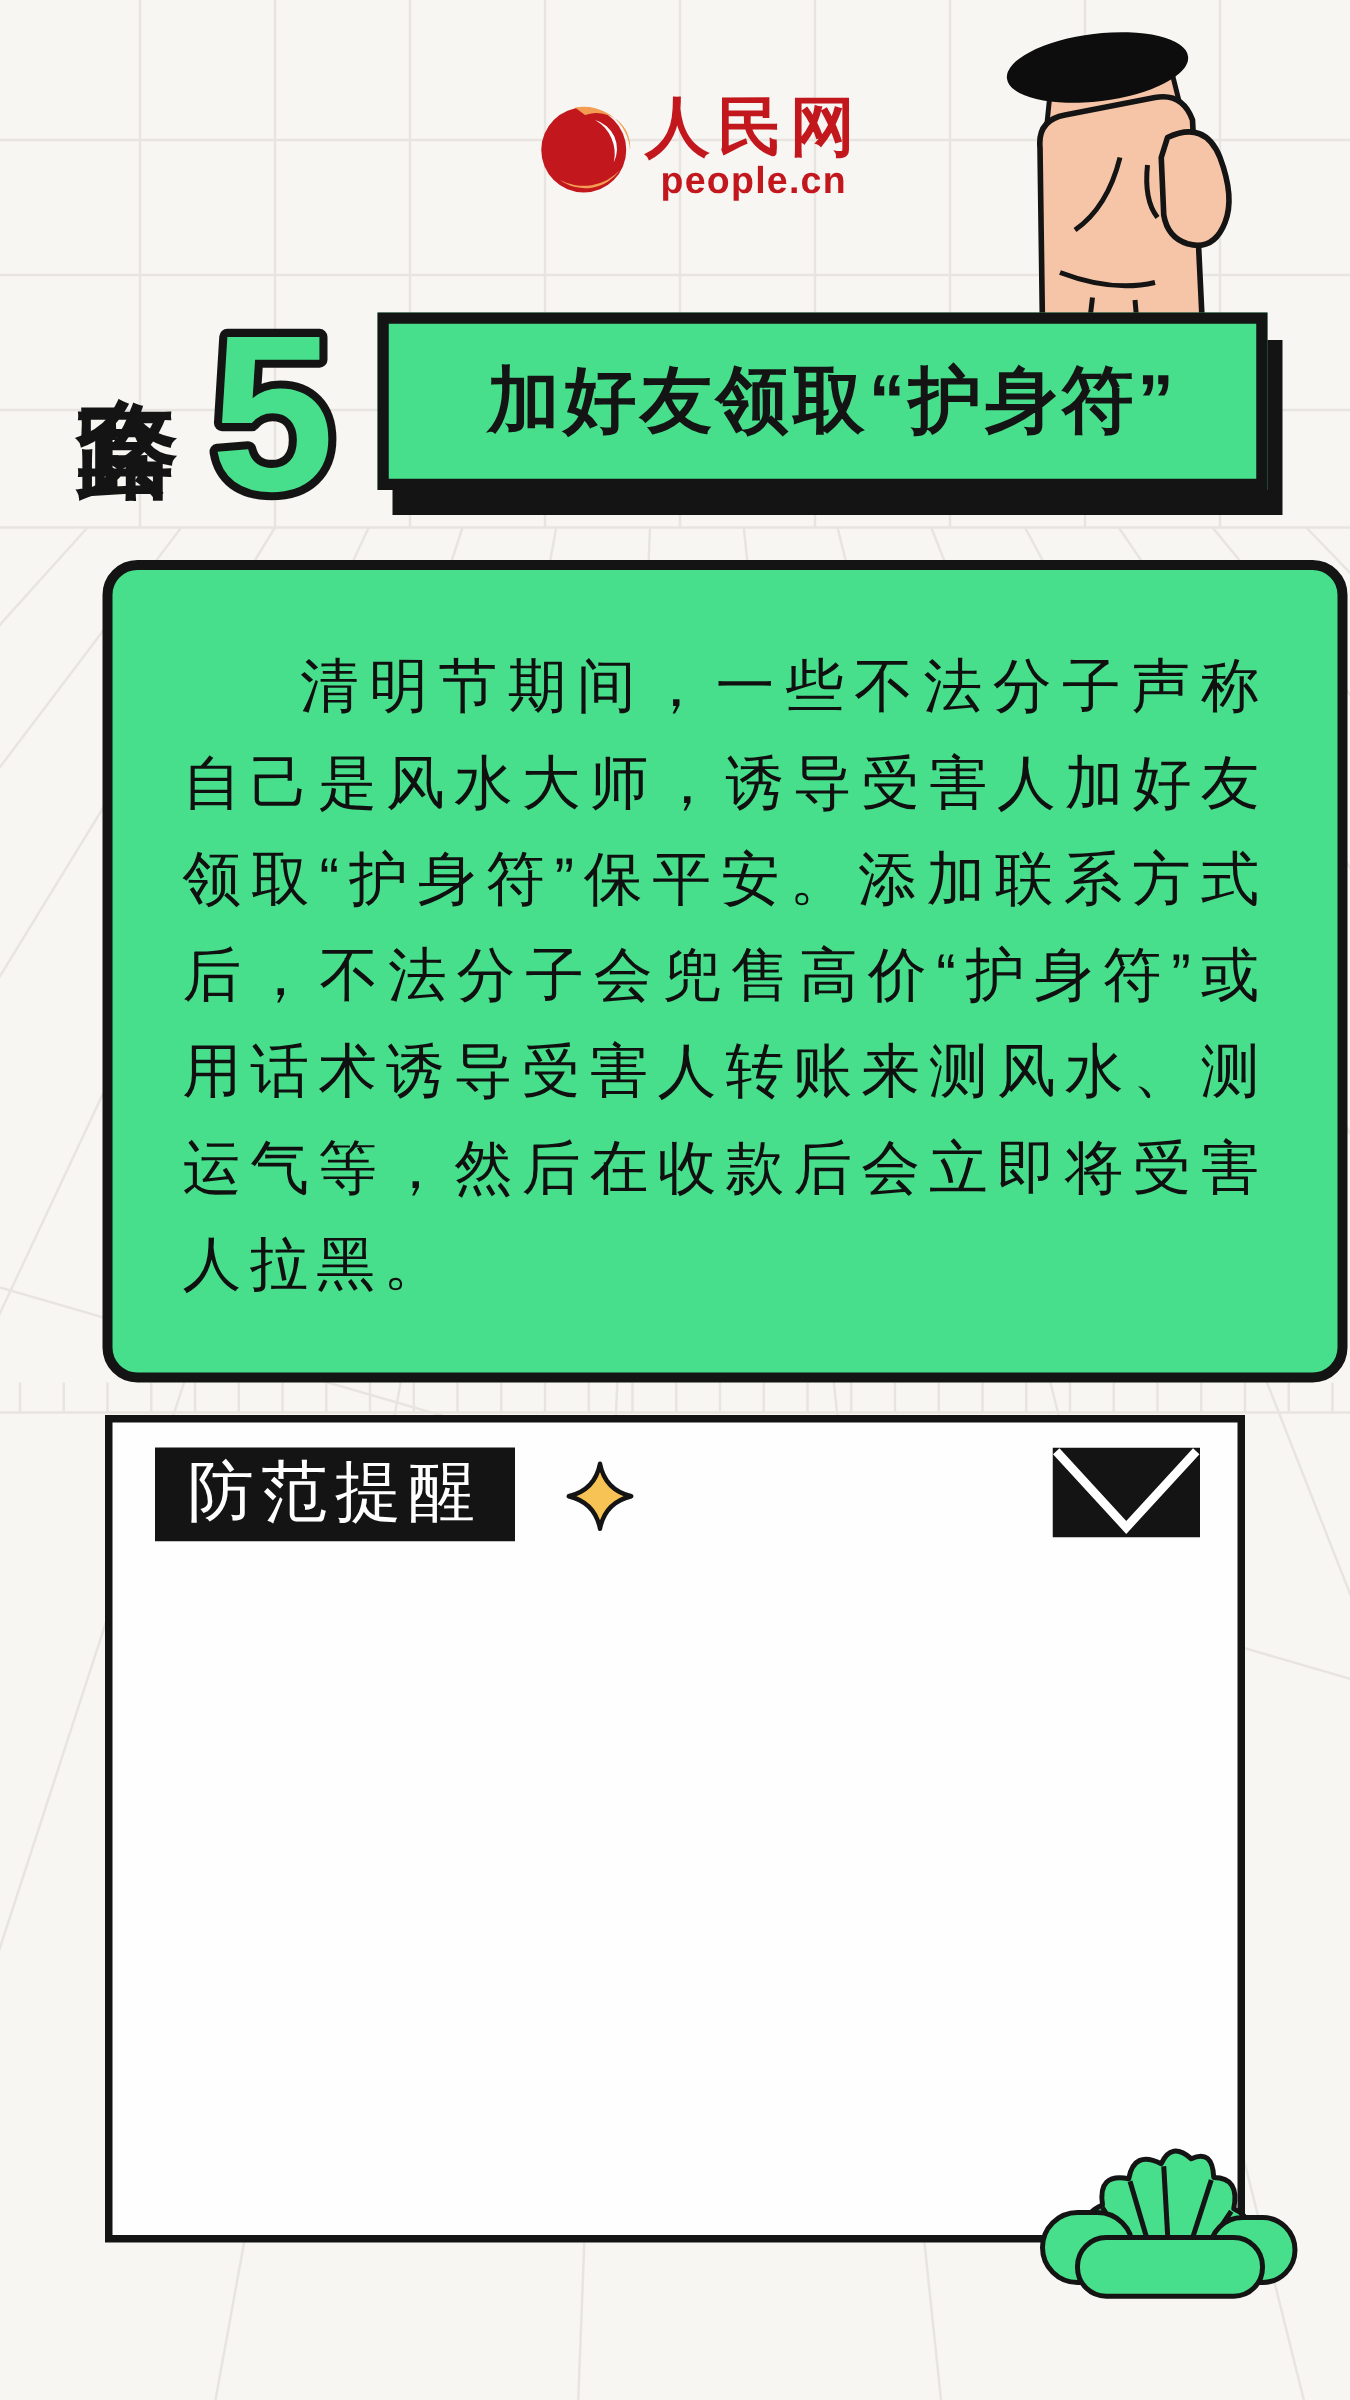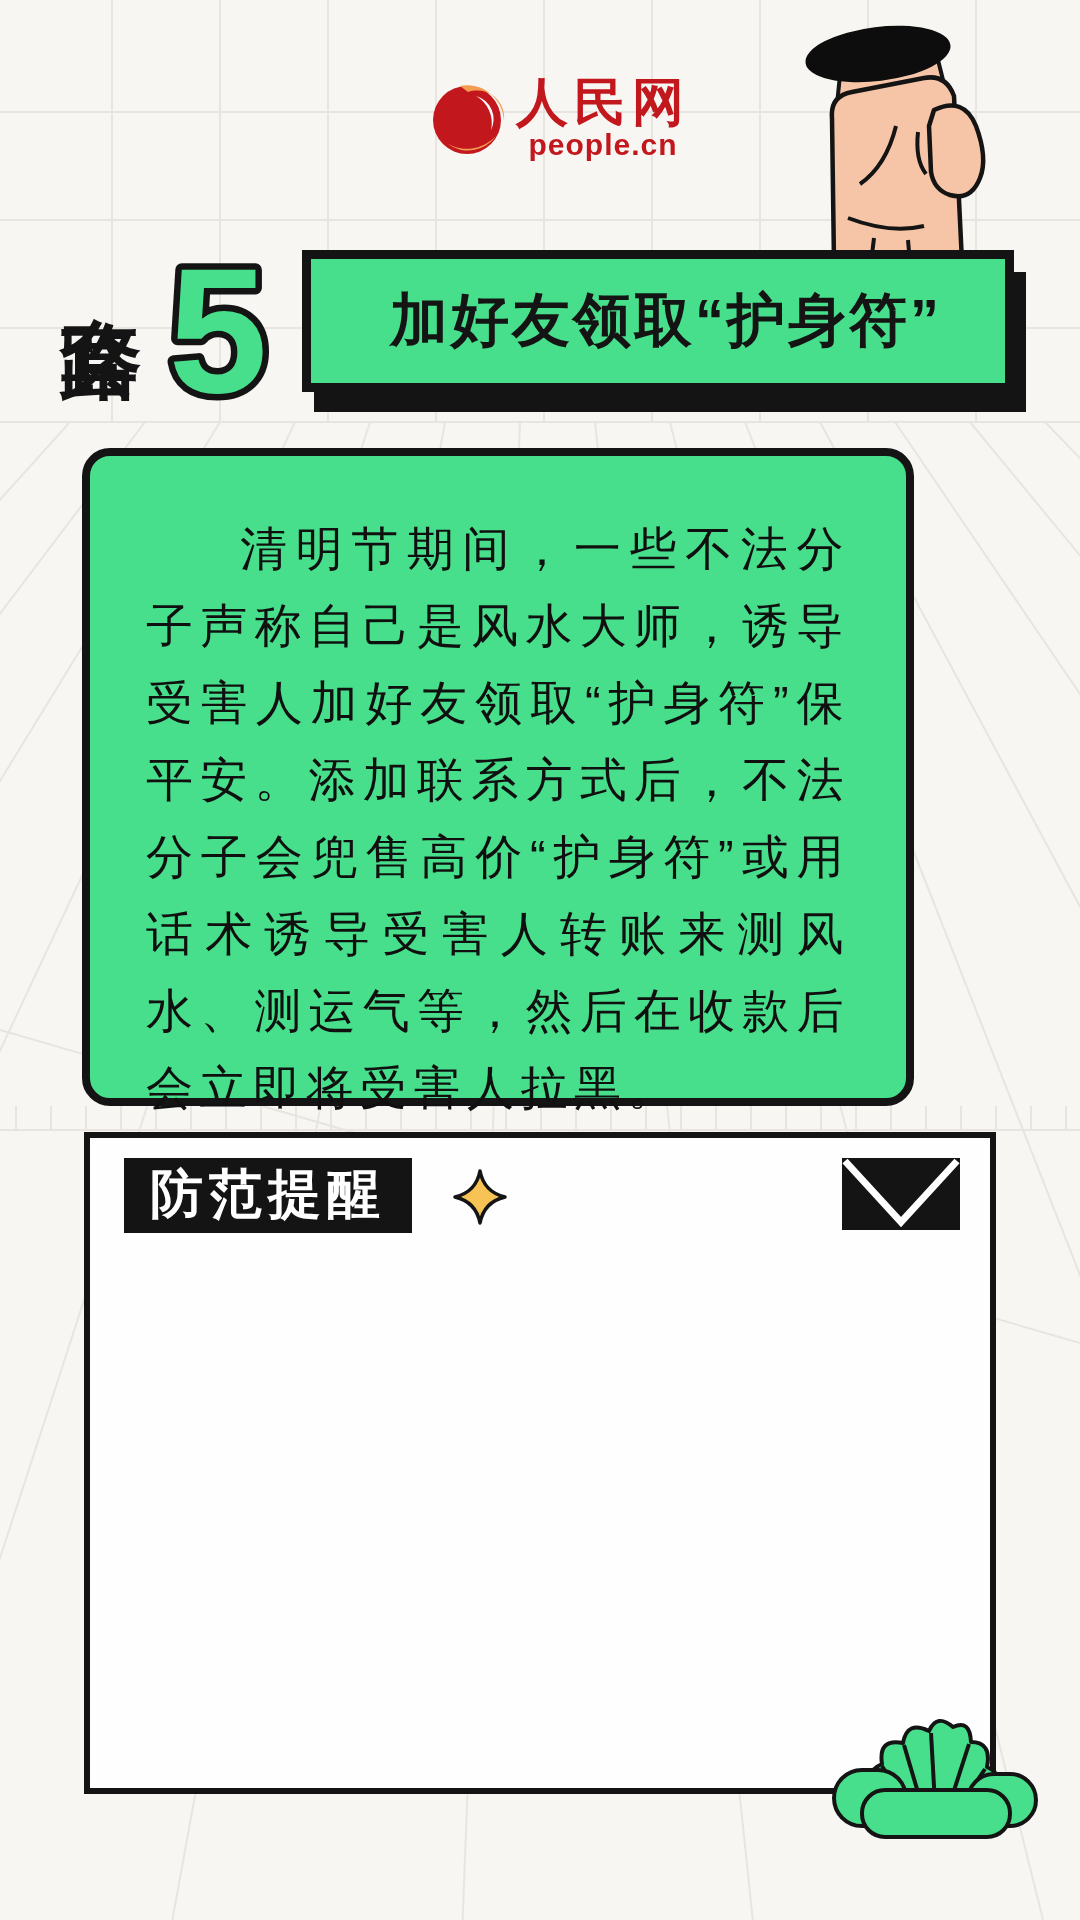--- a/index.html
+++ b/index.html
@@ -25,29 +25,29 @@
   
   .trick-word{left:62px;top:252px;z-index:2;writing-mode:vertical-rl;text-orientation:upright;
     font-size:82px;font-weight:900;line-height:78px;letter-spacing:4px;color:var(--ink);}
   .trick-number{left:156px;top:244px;z-index:2;}
   
   .banner-shadow{left:314px;top:272px;width:712px;height:140px;background:var(--ink);z-index:2;}
   .banner{left:302px;top:250px;width:712px;height:142px;background:var(--green);
     border:9px solid var(--ink);display:flex;align-items:center;justify-content:center;z-index:3;}
   .banner-title{font-size:58px;font-weight:900;letter-spacing:3px;color:var(--ink);white-space:nowrap;margin-left:16px;}
   
-  .intro-card{left:82px;top:448px;width:832px;height:658px;background:var(--green);
+  .intro-card{left:82px;top:448px;width:996px;height:658px;background:var(--green);
     border:8px solid var(--ink);border-radius:28px;padding:54px 56px 0 56px;z-index:2;}
   .intro-text{font-size:47px;line-height:77px;letter-spacing:6.5px;text-align:justify;
     text-indent:94px;color:#101010;}
   
   .reminder-card{left:84px;top:1132px;width:912px;height:662px;background:var(--card);
     border:6px solid var(--ink);z-index:2;}
   .reminder-label{position:absolute;left:34px;top:20px;background:var(--ink);color:#fff;
-    font-size:53px;font-weight:700;letter-spacing:6px;padding:9px 26px 12px 26px;line-height:54px;}
+    font-size:53px;font-weight:400;letter-spacing:6px;padding:9px 26px 12px 26px;line-height:54px;}
   .star{position:absolute;left:362px;top:30px;}
   .envelope{position:absolute;left:752px;top:20px;}
   .reminder-text{position:absolute;left:56px;top:146px;width:802px;
     font-size:46px;line-height:77px;letter-spacing:9px;text-align:justify;text-indent:92px;color:var(--ink);}
   
   .bush{left:830px;top:1712px;z-index:4;}
 </style>
 </head>
 <body>
 

